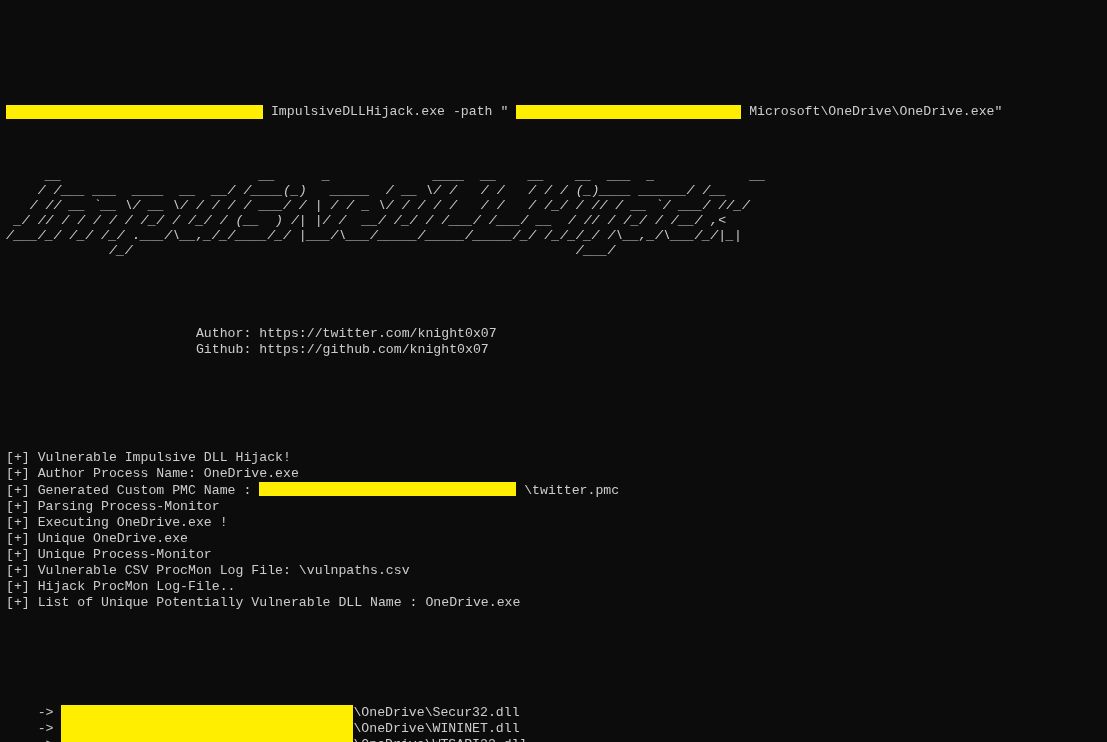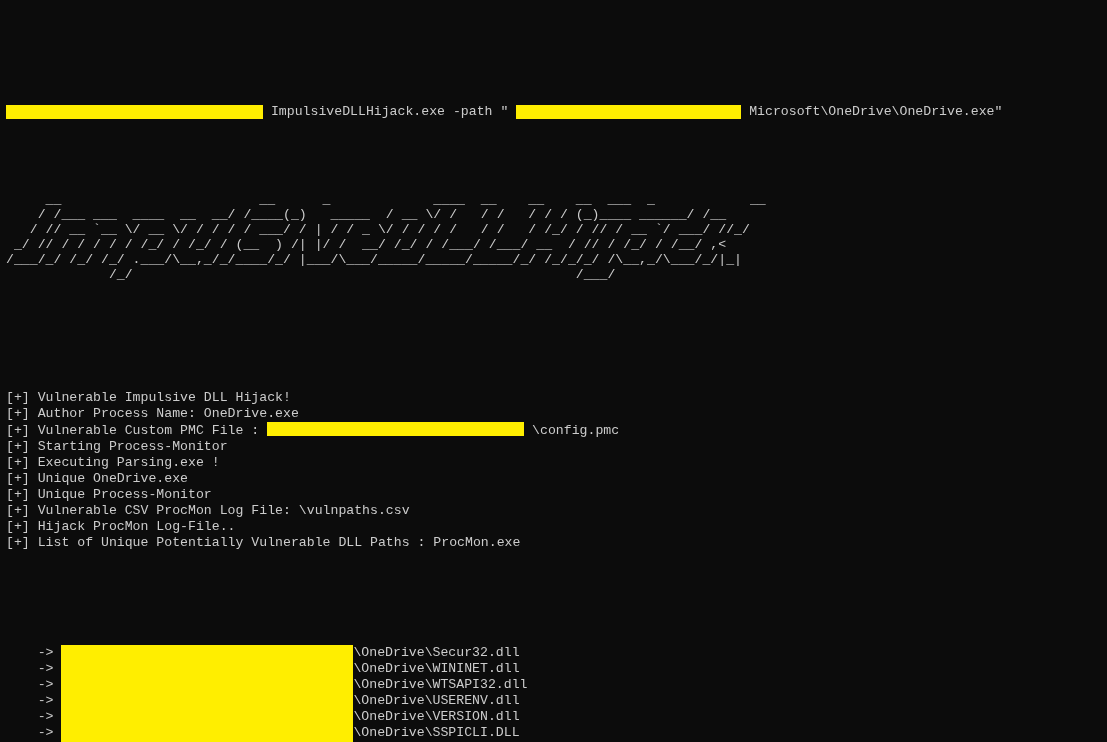--- a/index.html
+++ b/index.html
@@ -16,21 +16,21 @@
     overflow: hidden;
   }
   .redact {
     background: #ffee00;
     display: inline-block;
     height: 14px;
     vertical-align: -2px;
   }
   #terminal { white-space: pre; }
   .cmdline span { vertical-align: middle; }
-  .ascii { margin-top: 24px; line-height: 15px; letter-spacing: 0px; }
+  .ascii { line-height: 15px; letter-spacing: 0px; font-style: italic; }
   .meta { margin-top: 4px; }
   .log { margin-top: 28px; }
   .paths { margin-top: 14px; }
   .pathrow { display: flex; flex-direction: row; align-items: flex-start; }
   .block-redact {
     background: #ffee00;
     width: 292px;
     display: inline-block;
     align-self: stretch;
   }
@@ -43,32 +43,35 @@
 <div id="terminal">
   <div class="cmdline"><span class="redact" style="width:257px"></span><span> ImpulsiveDLLHijack.exe -path " </span><span class="redact" style="width:225px"></span><span> Microsoft\OneDrive\OneDrive.exe"</span></div>
 
   <div class="ascii">     __                         __      _             ____  __    __    __  ___  _            __  
     / /___ ___  ____  __  __/ /____(_)   _____  / __ \/ /   / /   / / / (_)____ ______/ /__
    / // __ `__ \/ __ \/ / / / / ___/ / | / / _ \/ / / / /   / /   / /_/ / // / __ `/ ___/ //_/
  _/ // / / / / / /_/ / /_/ / (__  ) /| |/ /  __/ /_/ / /___/ /___/ __  / // / /_/ / /__/ ,&lt;   
 /___/_/ /_/ /_/ .___/\__,_/_/____/_/ |___/\___/_____/_____/_____/_/ /_/_/_/ /\__,_/\___/_/|_|  
              /_/                                                        /___/               </div>
 
+  <div class="meta">
+<span>                        Author: https://twitter.com/knight0x07</span>
+<span>                        Github: https://github.com/knight0x07</span></div>
 
   <div class="log">
 <span>[+] Vulnerable Impulsive DLL Hijack!</span>
 <span>[+] Author Process Name: OneDrive.exe</span>
-<span>[+] Vulnerable Custom PMC File : </span><span class="redact" style="width:257px"></span><span> \config.pmc</span>
-<span>[+] Starting Process-Monitor</span>
-<span>[+] Executing Parsing.exe !</span>
+<span>[+] Generated Custom PMC Name : </span><span class="redact" style="width:257px"></span><span> \twitter.pmc</span>
+<span>[+] Parsing Process-Monitor</span>
+<span>[+] Executing OneDrive.exe !</span>
 <span>[+] Unique OneDrive.exe</span>
 <span>[+] Unique Process-Monitor</span>
 <span>[+] Vulnerable CSV ProcMon Log File: \vulnpaths.csv</span>
 <span>[+] Hijack ProcMon Log-File..</span>
-<span>[+] List of Unique Potentially Vulnerable DLL Paths : ProcMon.exe</span></div>
+<span>[+] List of Unique Potentially Vulnerable DLL Name : OneDrive.exe</span></div>
 
   <div class="paths">
     <div class="pathrow">
       <div id="arrow-col">    -&gt; 
     -&gt; 
     -&gt; 
     -&gt; 
     -&gt; 
     -&gt; 
 

